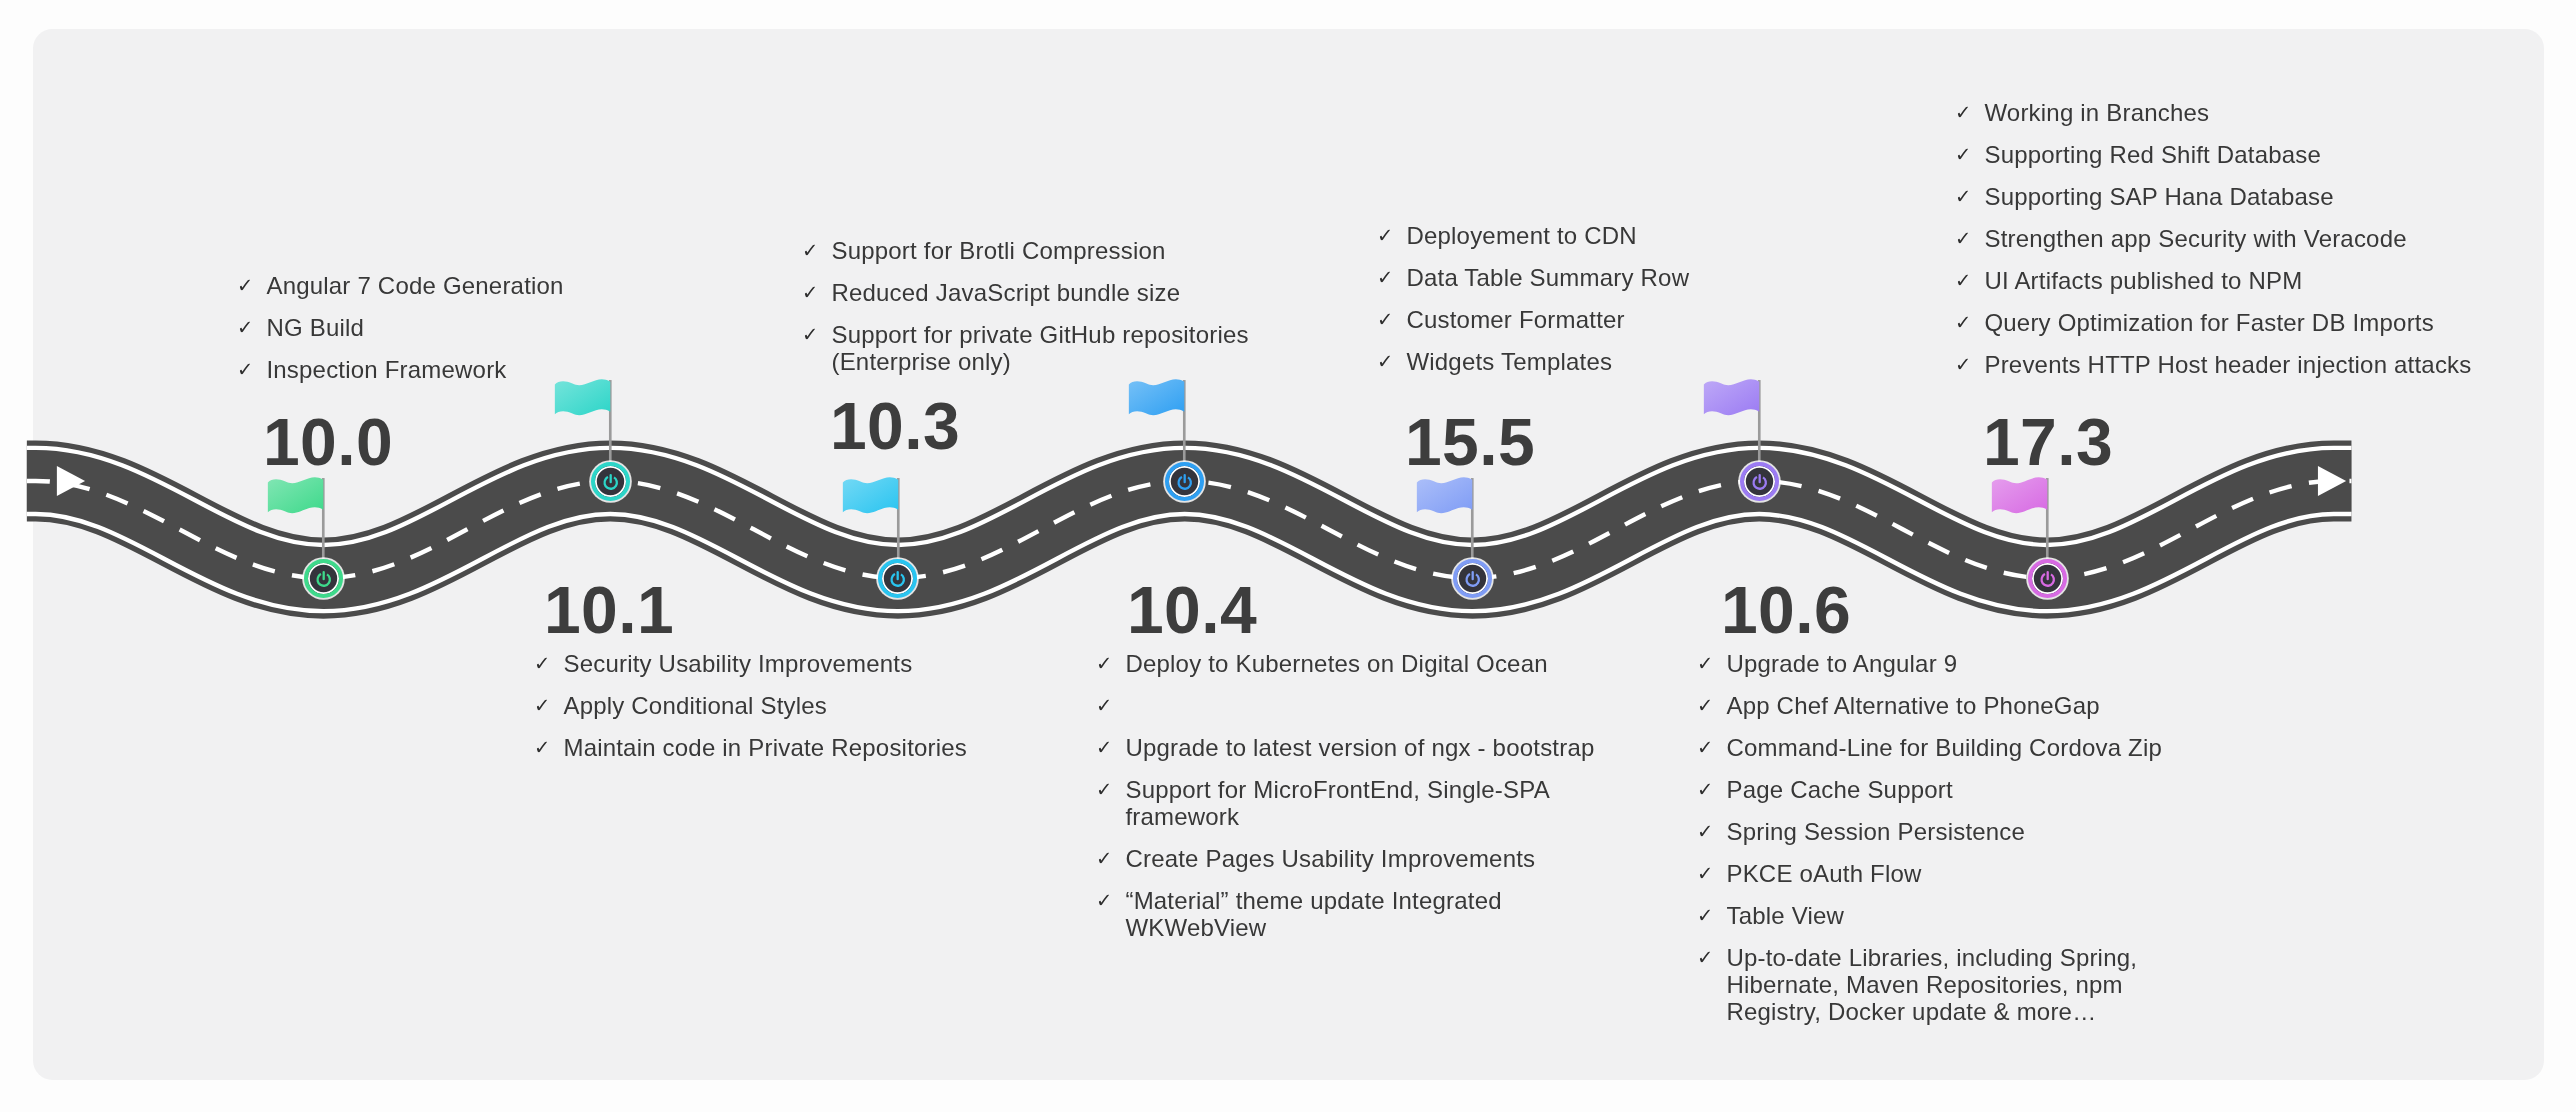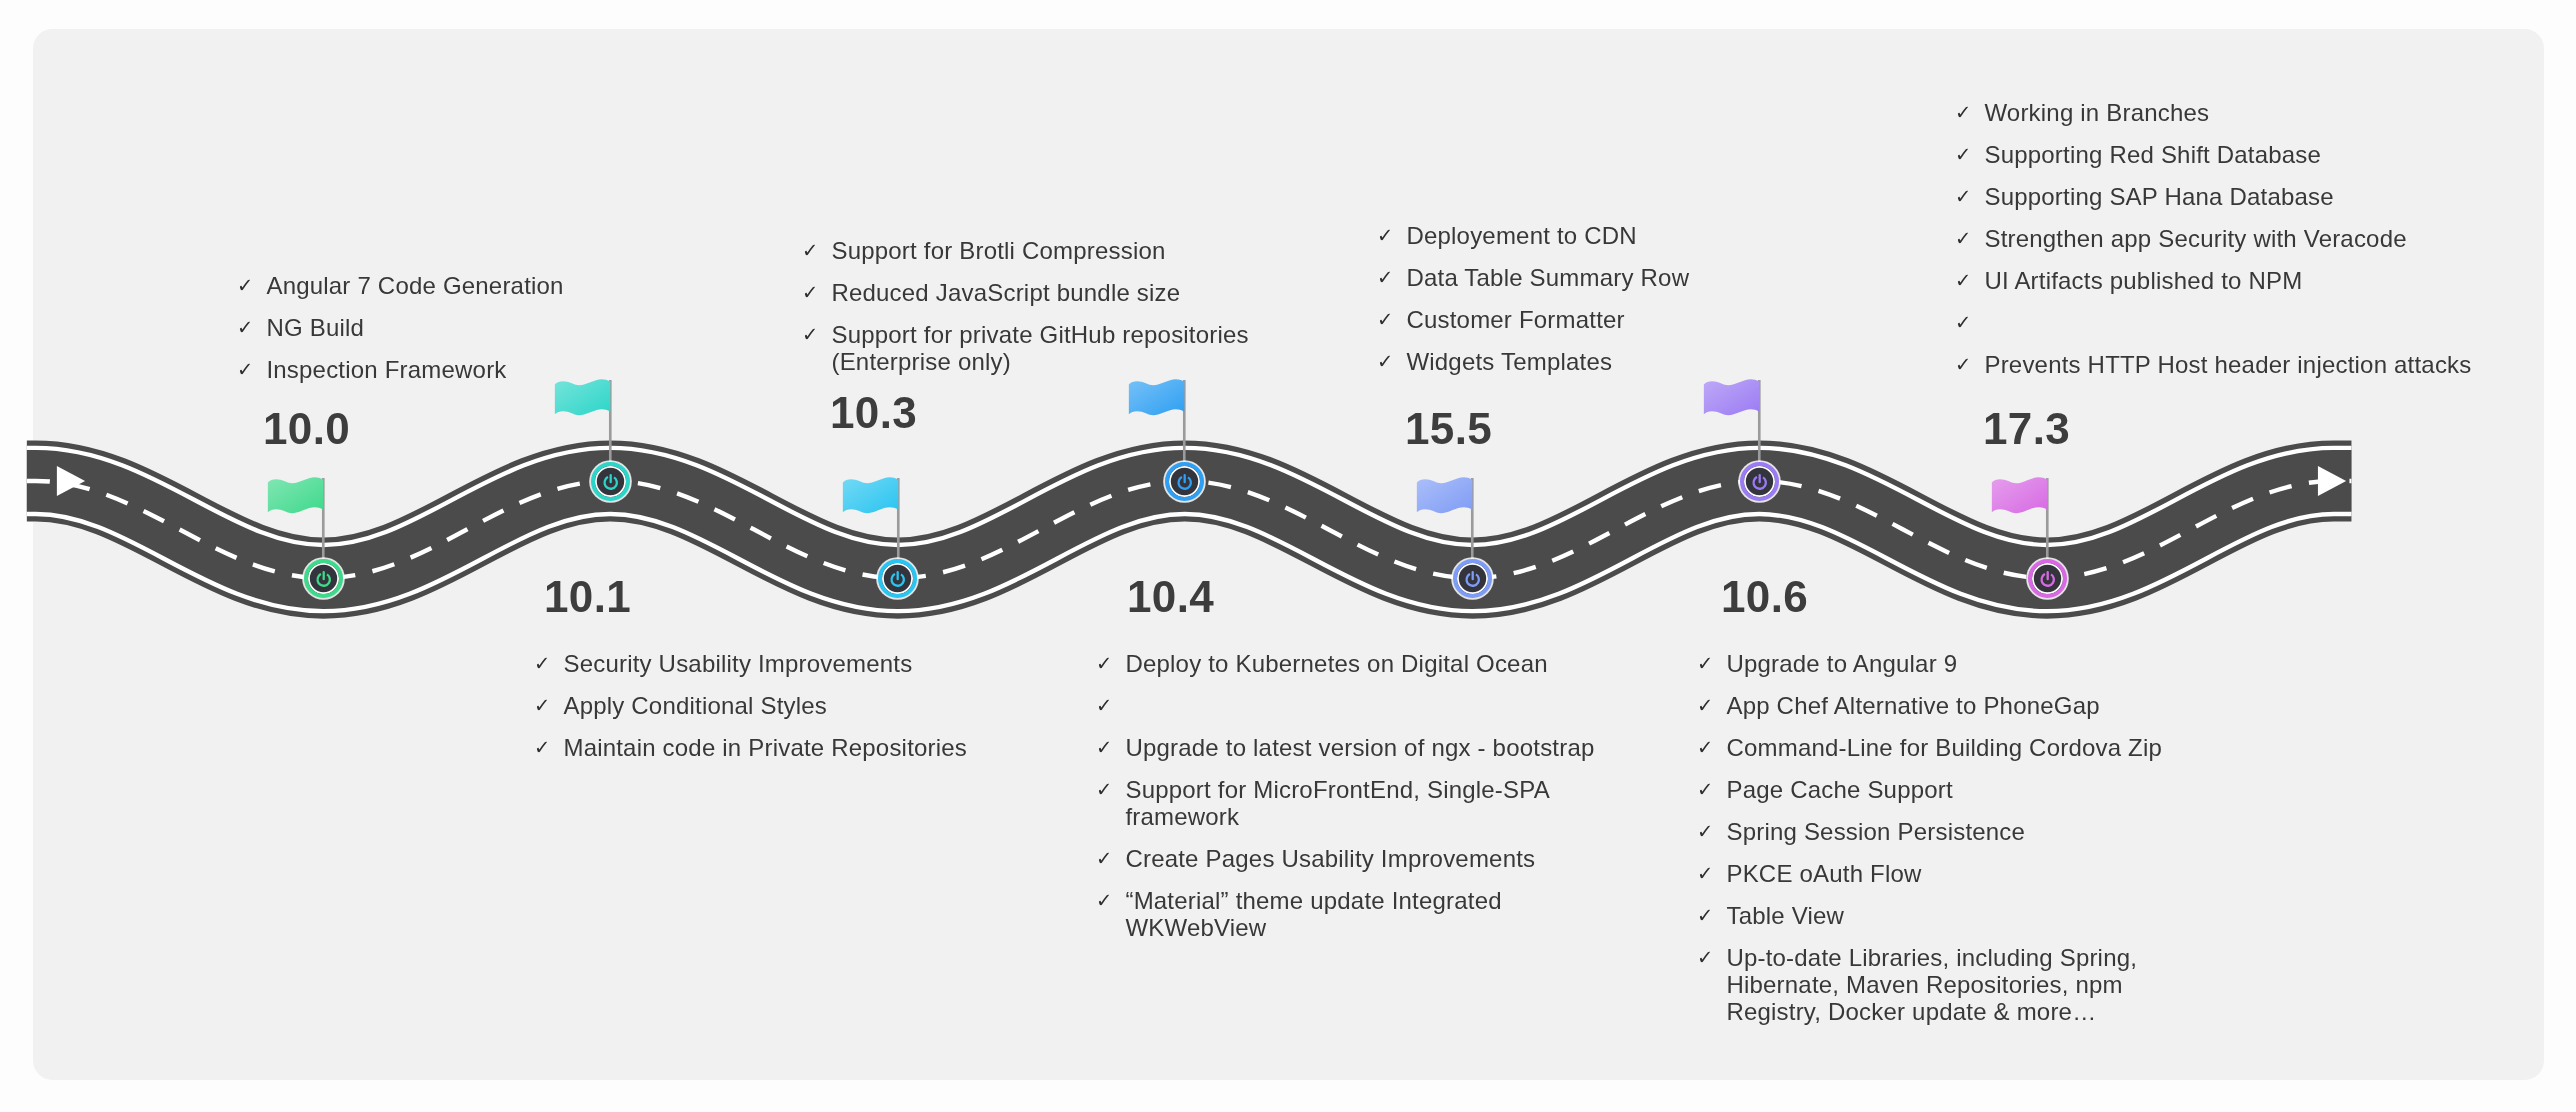--- a/index.html
+++ b/index.html
@@ -28,21 +28,21 @@
     position:absolute;
     width:39px; height:39px;
     border-radius:50%;
     border:4.4px solid #888;
     background:#34343c;
     box-shadow: inset 0 0 0 1.8px #ffffff, 0 0 0 1.8px rgba(255,255,255,.85);
     display:flex; align-items:center; justify-content:center;
   }
   .vlabel {
     position:absolute;
-    font-size:44px;
+    font-size:66px;
     font-weight:700;
     letter-spacing:0.4px;
     color:#3d3d3d;
     white-space:nowrap;
   }
   .features {
     position:absolute;
     list-style:none;
   }
   .feature {
@@ -345,20 +345,21 @@
         <li class="feature">
           <span class="check">✓</span>
           <span class="ftext">Strengthen app Security with Veracode</span>
         </li>
         <li class="feature">
           <span class="check">✓</span>
           <span class="ftext">UI Artifacts published to NPM</span>
         </li>
         <li class="feature">
           <span class="check">✓</span>
+          <span class="ftext">Query Optimization for Faster DB Imports</span>
         </li>
         <li class="feature">
           <span class="check">✓</span>
           <span class="ftext">Prevents HTTP Host header injection attacks</span>
         </li>
       </ul>
     </div>
   </div>
 
 

